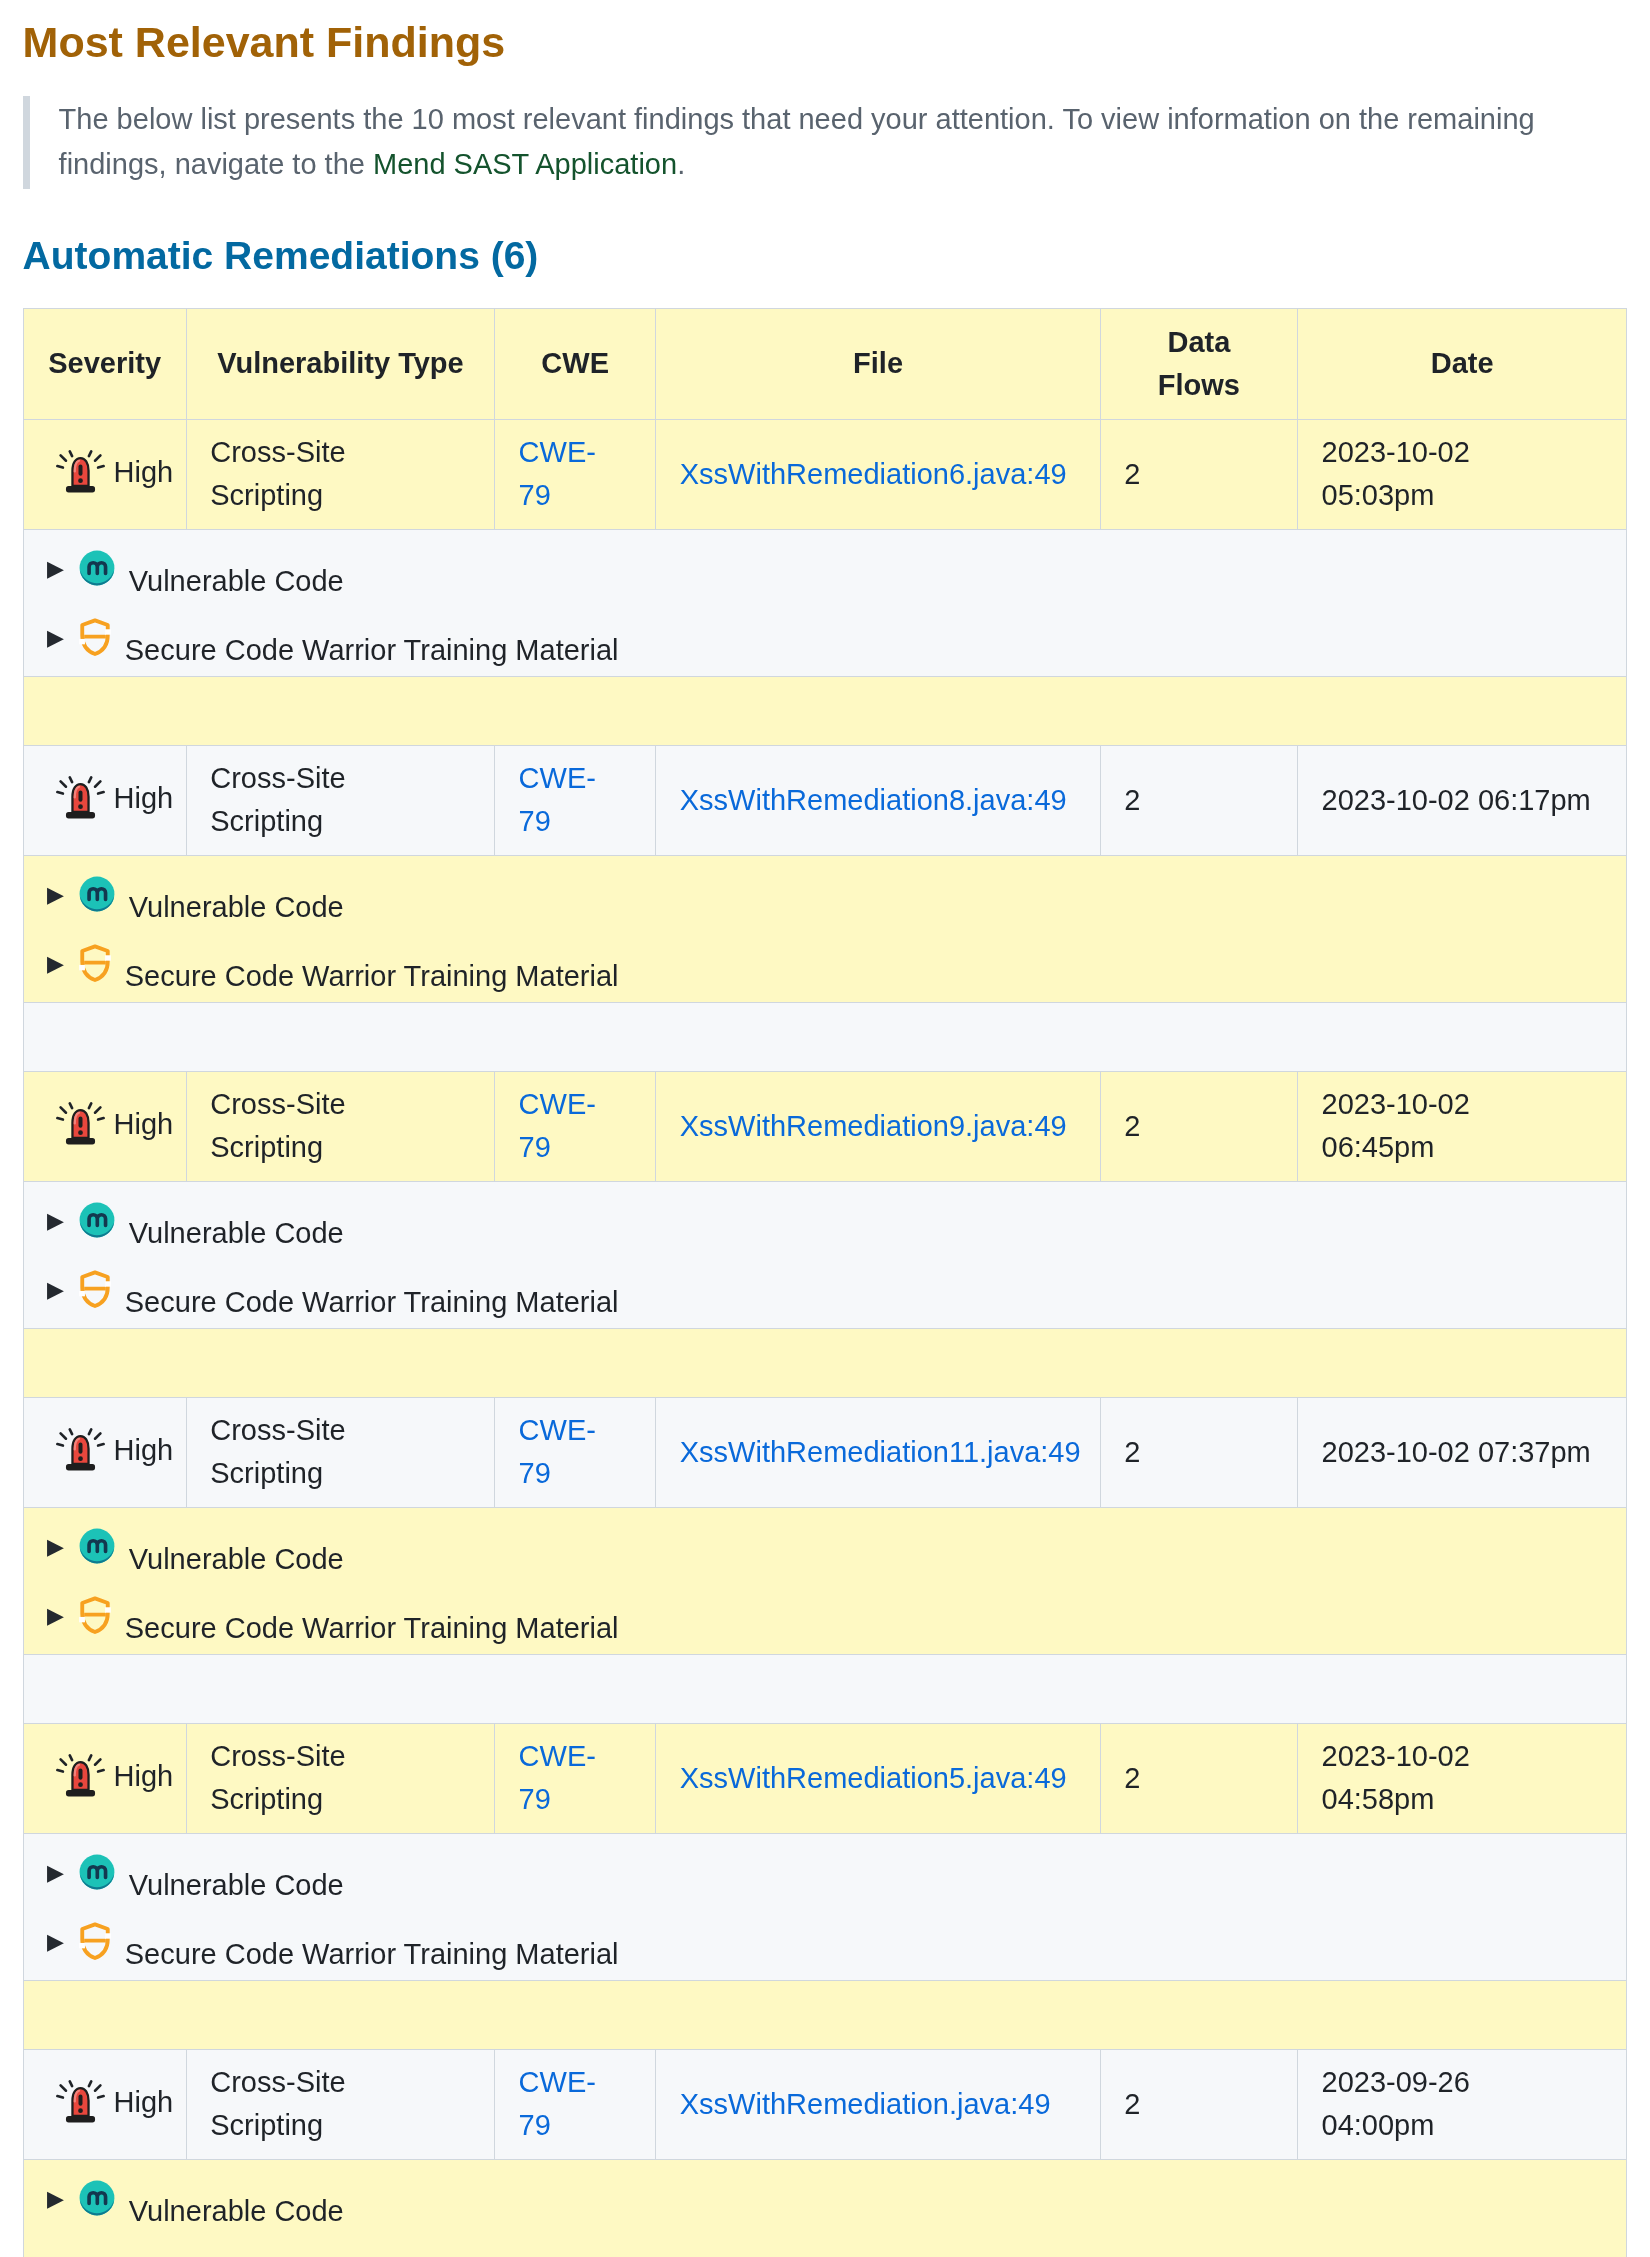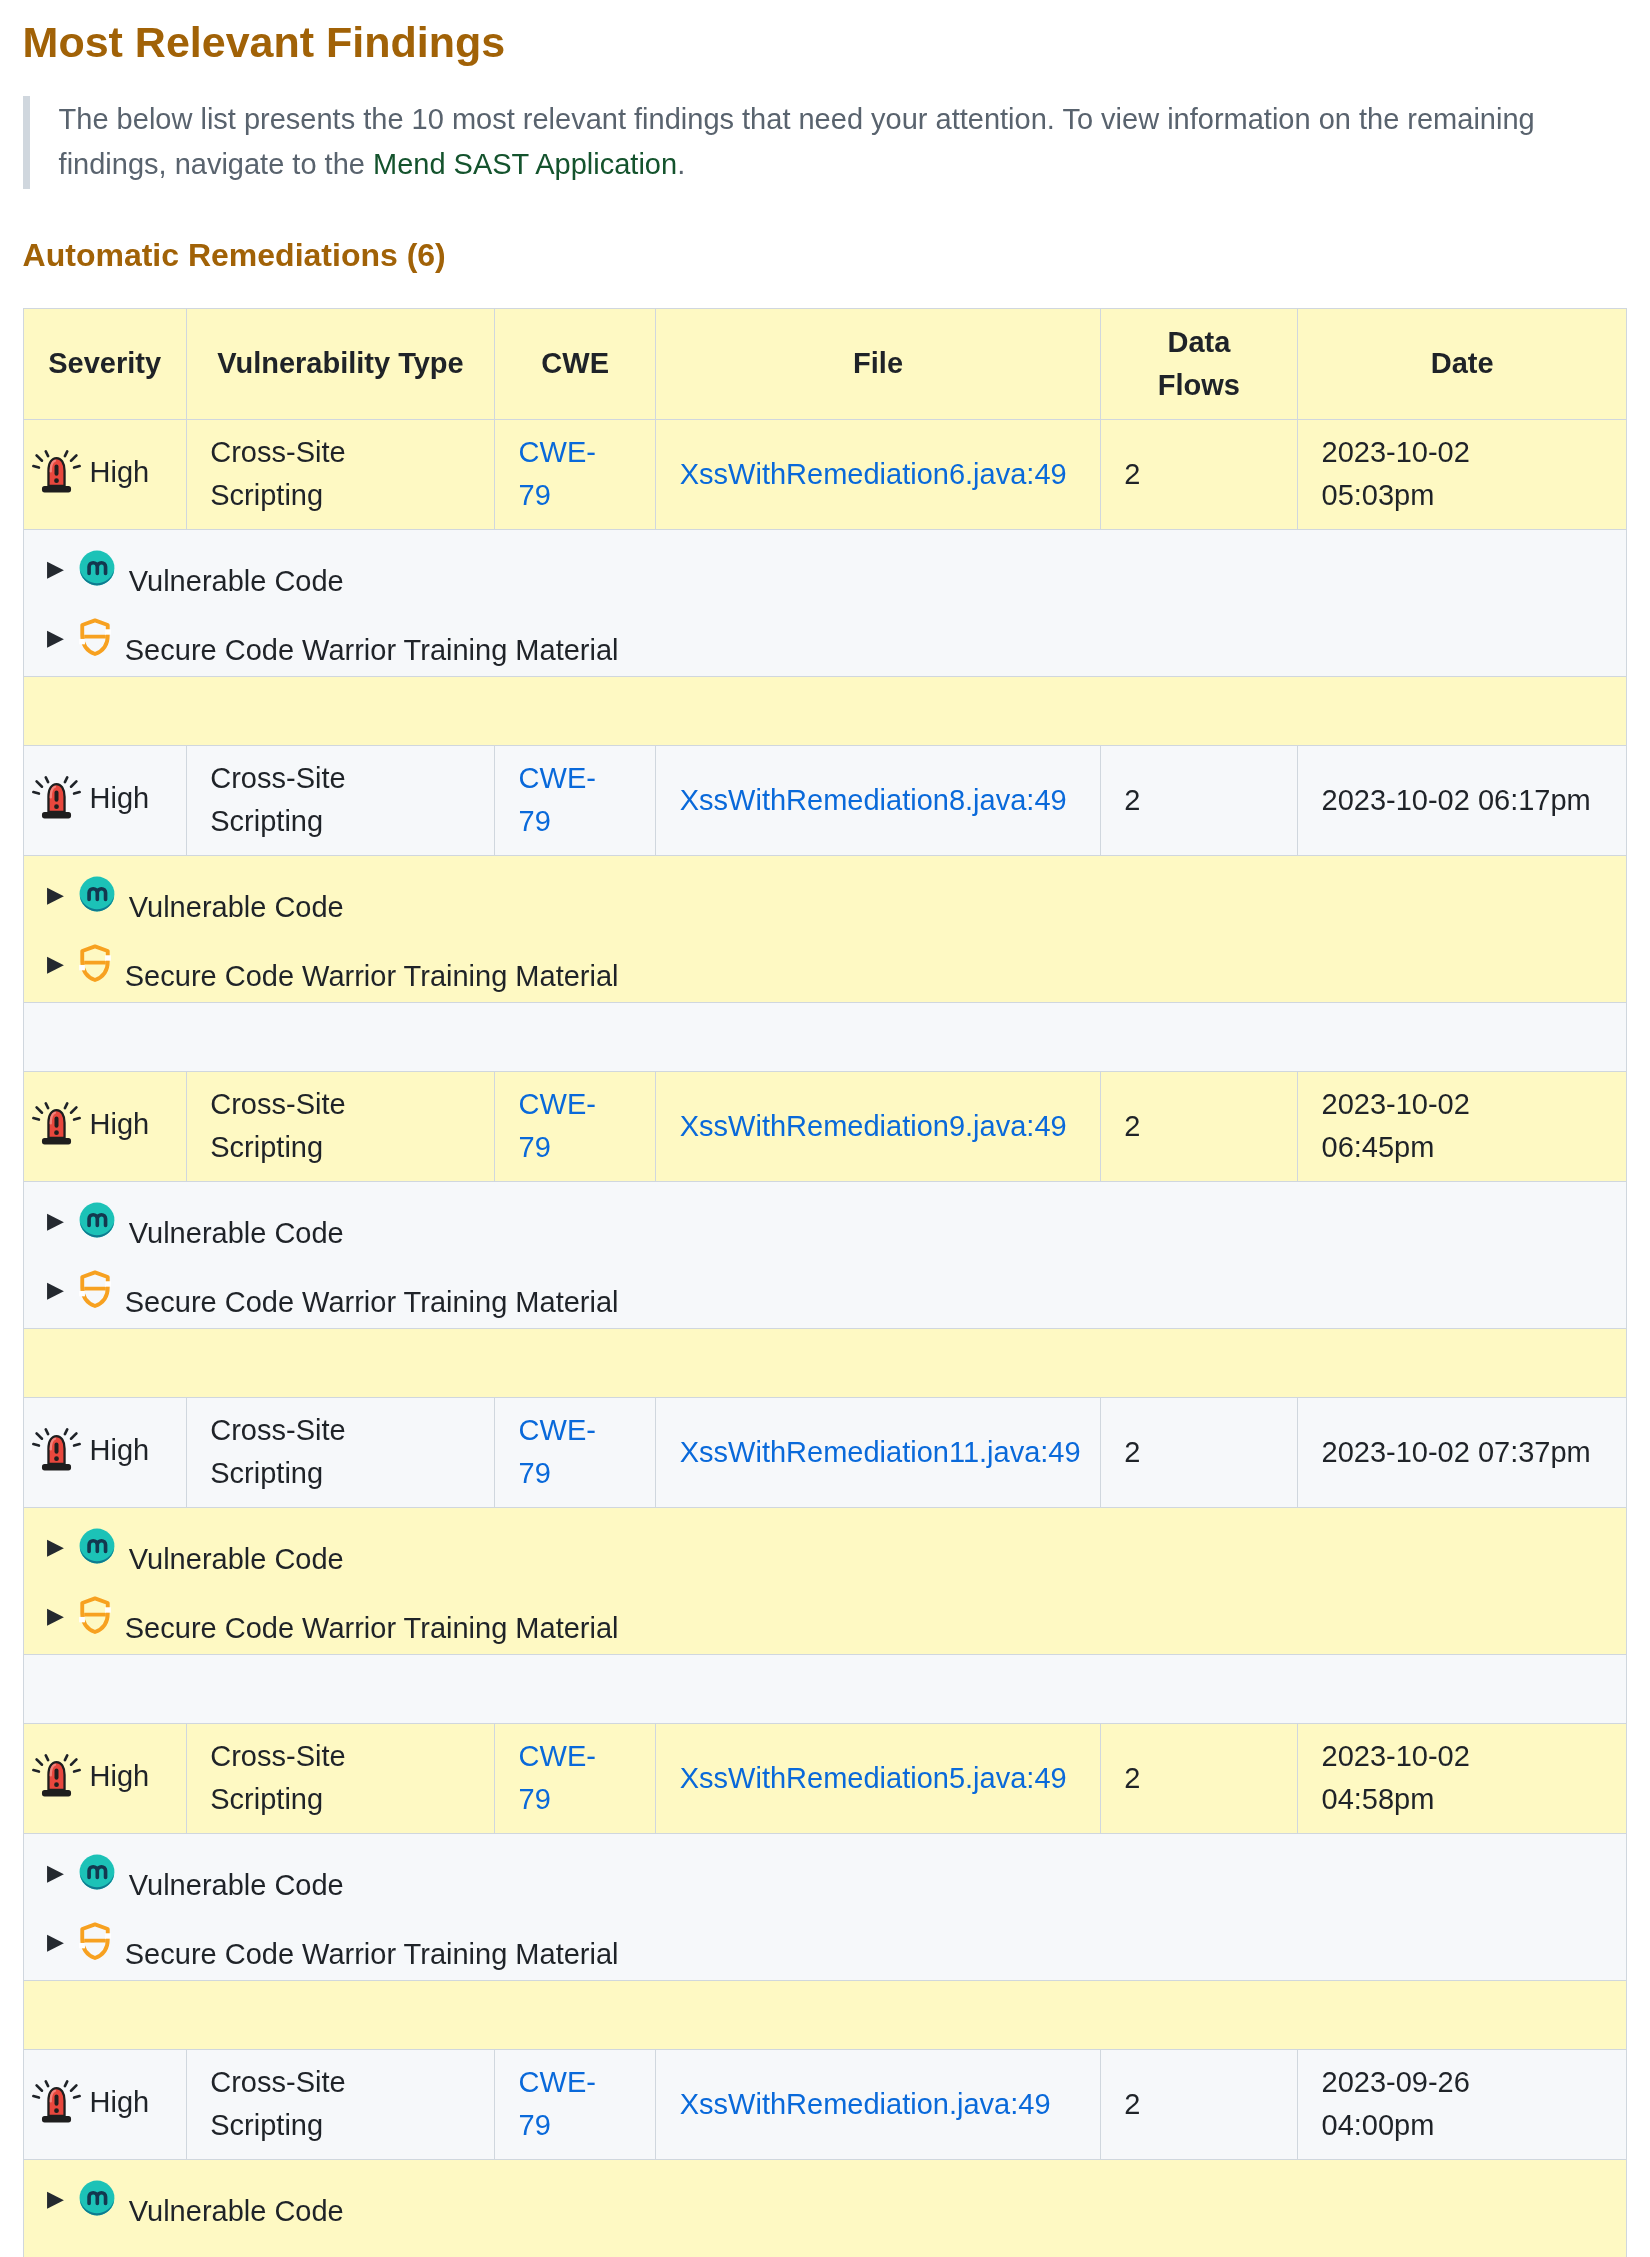--- a/index.html
+++ b/index.html
@@ -13,35 +13,35 @@
   .page-title {
     font-size: 43px; font-weight: 700; line-height: 54px;
     margin: 0 0 20px 0; color: #a16207;
   }
   .note {
     margin: 27px 0 0 0; padding: 1.8px 29px; border-left: 7.2px solid #d0d7de;
     color: #59636e; font-size: 29px; line-height: 45px;
   }
   .note a { color: #14532d; text-decoration: none; }
   .section-heading {
-    font-size: 32px; font-weight: 700; line-height: 43px;
-    margin: 45px 0 31px 0; color: #a16207;
+    font-size: 39px; font-weight: 700; line-height: 43px;
+    margin: 45px 0 31px 0; color: #0369a1;
   }
   table.findings {
     border-collapse: collapse; width: 100%;
     font-size: 29px; line-height: 43px; color: #1f2328;
     table-layout: fixed;
   }
   th, td { border: 1.8px solid #d0d7de; padding: 11.8px 23.5px; vertical-align: middle; text-align: left; }
   th { font-weight: 700; text-align: center; }
   tr { background: #fef9c3; }
   tr.alt { background: #f6f8fa; }
   a.lnk { color: #0969da; text-decoration: none; }
   .pre { white-space: pre-line; }
-  td.sev { white-space: nowrap; padding-left: 8px; }
+  td.sev { white-space: nowrap; padding-left: 32px; }
   .ico { vertical-align: middle; display: inline-block; }
   .i-alarm { width: 49px; height: 49px; margin-right: 9px; }
   .i-mend  { width: 38px; height: 38px; }
   .i-scw   { width: 34px; height: 40px; }
   td.det-cell { padding: 12.7px 23.5px; }
   .det-line { display: flex; align-items: center; cursor: pointer; height: 51px; }
   .det-line + .det-line { margin-top: 18px; }
   .det-marker {
     font-size: 22px; color: #24292f; width: 31px; flex: 0 0 31px;
     font-family: "DejaVu Sans", sans-serif;

